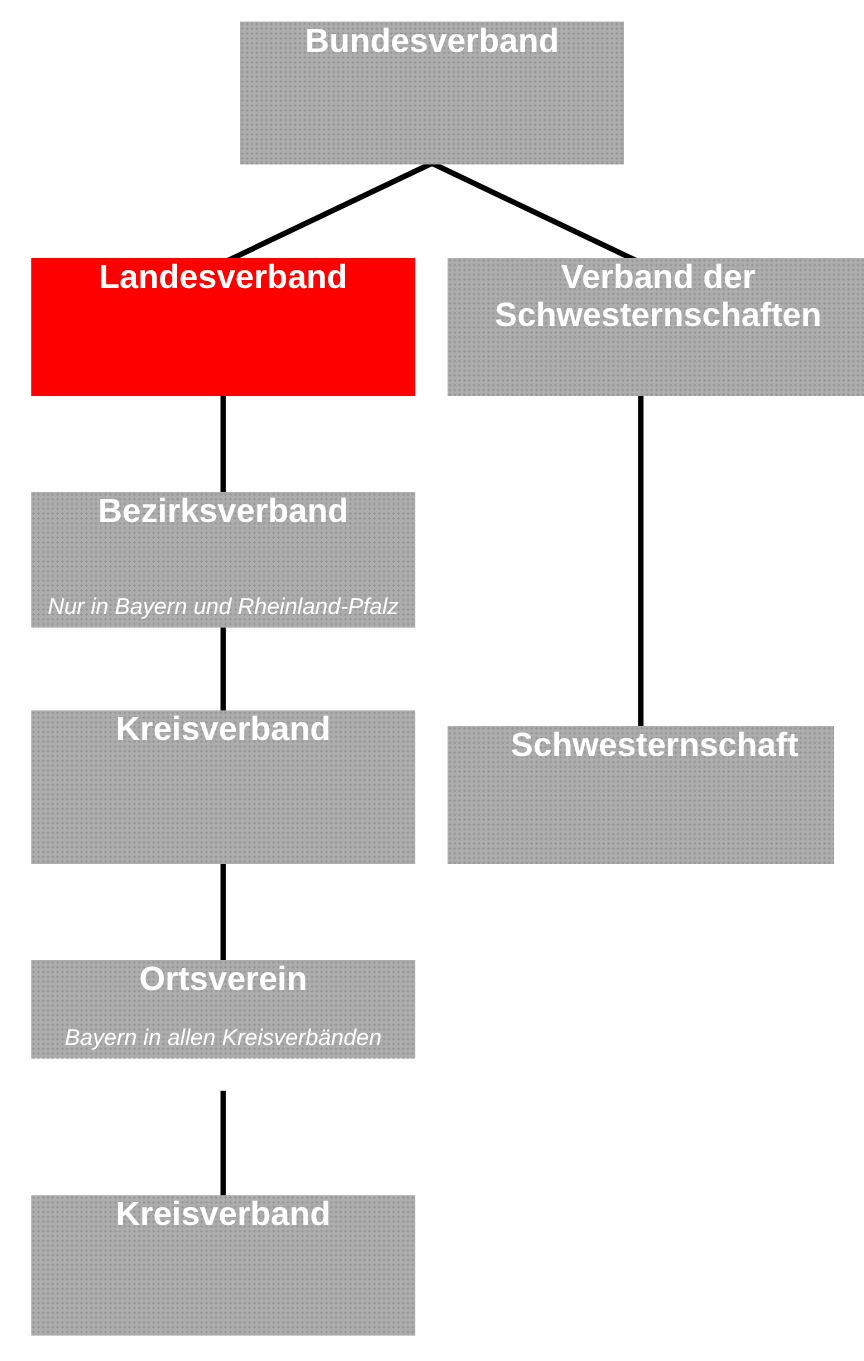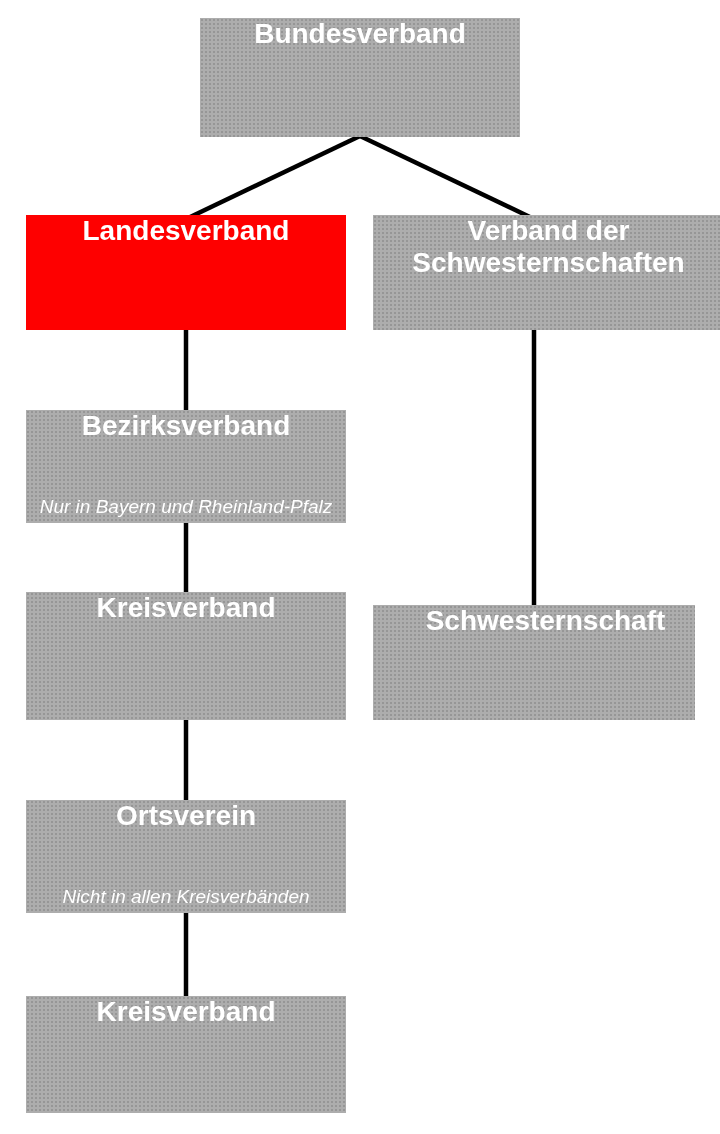--- a/index.html
+++ b/index.html
@@ -61,21 +61,21 @@
     text-align: center;
   }
 
   
   #n-bundesverband     { left: 200px; top: 18px;  width: 320px; height: 119px; }
   #n-landesverband     { left: 26px;  top: 215px; width: 320px; height: 115px; }
   #n-verband-schwestern{ left: 373px; top: 215px; width: 351px; height: 115px; }
   #n-bezirksverband    { left: 26px;  top: 410px; width: 320px; height: 113px; }
   #n-kreisverband      { left: 26px;  top: 592px; width: 320px; height: 128px; }
   #n-schwesternschaft  { left: 373px; top: 605px; width: 322px; height: 115px; padding-left: 23px; }
-  #n-ortsverein        { left: 26px;  top: 800px; width: 320px; height: 113px; }
+  #n-ortsverein        { left: 26px;  top: 800px; width: 320px; height: 82px; }
   #n-gemeinschaft      { left: 26px;  top: 996px; width: 320px; height: 117px; }
 </style>
 </head>
 <body>
 
 <div class="canvas">
 
   <svg class="connectors" width="720" height="1134" viewBox="0 0 720 1134">
     <line x1="360" y1="136" x2="186" y2="219"></line>
     <line x1="360" y1="136" x2="534" y2="219"></line>
@@ -106,20 +106,20 @@
   <div class="node node--gray" id="n-kreisverband">
     <div class="node-label">Kreisverband</div>
   </div>
 
   <div class="node node--gray" id="n-schwesternschaft">
     <div class="node-label">Schwesternschaft</div>
   </div>
 
   <div class="node node--gray" id="n-ortsverein">
     <div class="node-label">Ortsverein</div>
-    <div class="node-note">Nicht in allen Kreisverbänden</div>
+    <div class="node-note">Bayern in allen Kreisverbänden</div>
   </div>
 
   <div class="node node--gray" id="n-gemeinschaft">
     <div class="node-label">Kreisverband</div>
   </div>
 
 </div>
 
 </body></html>

